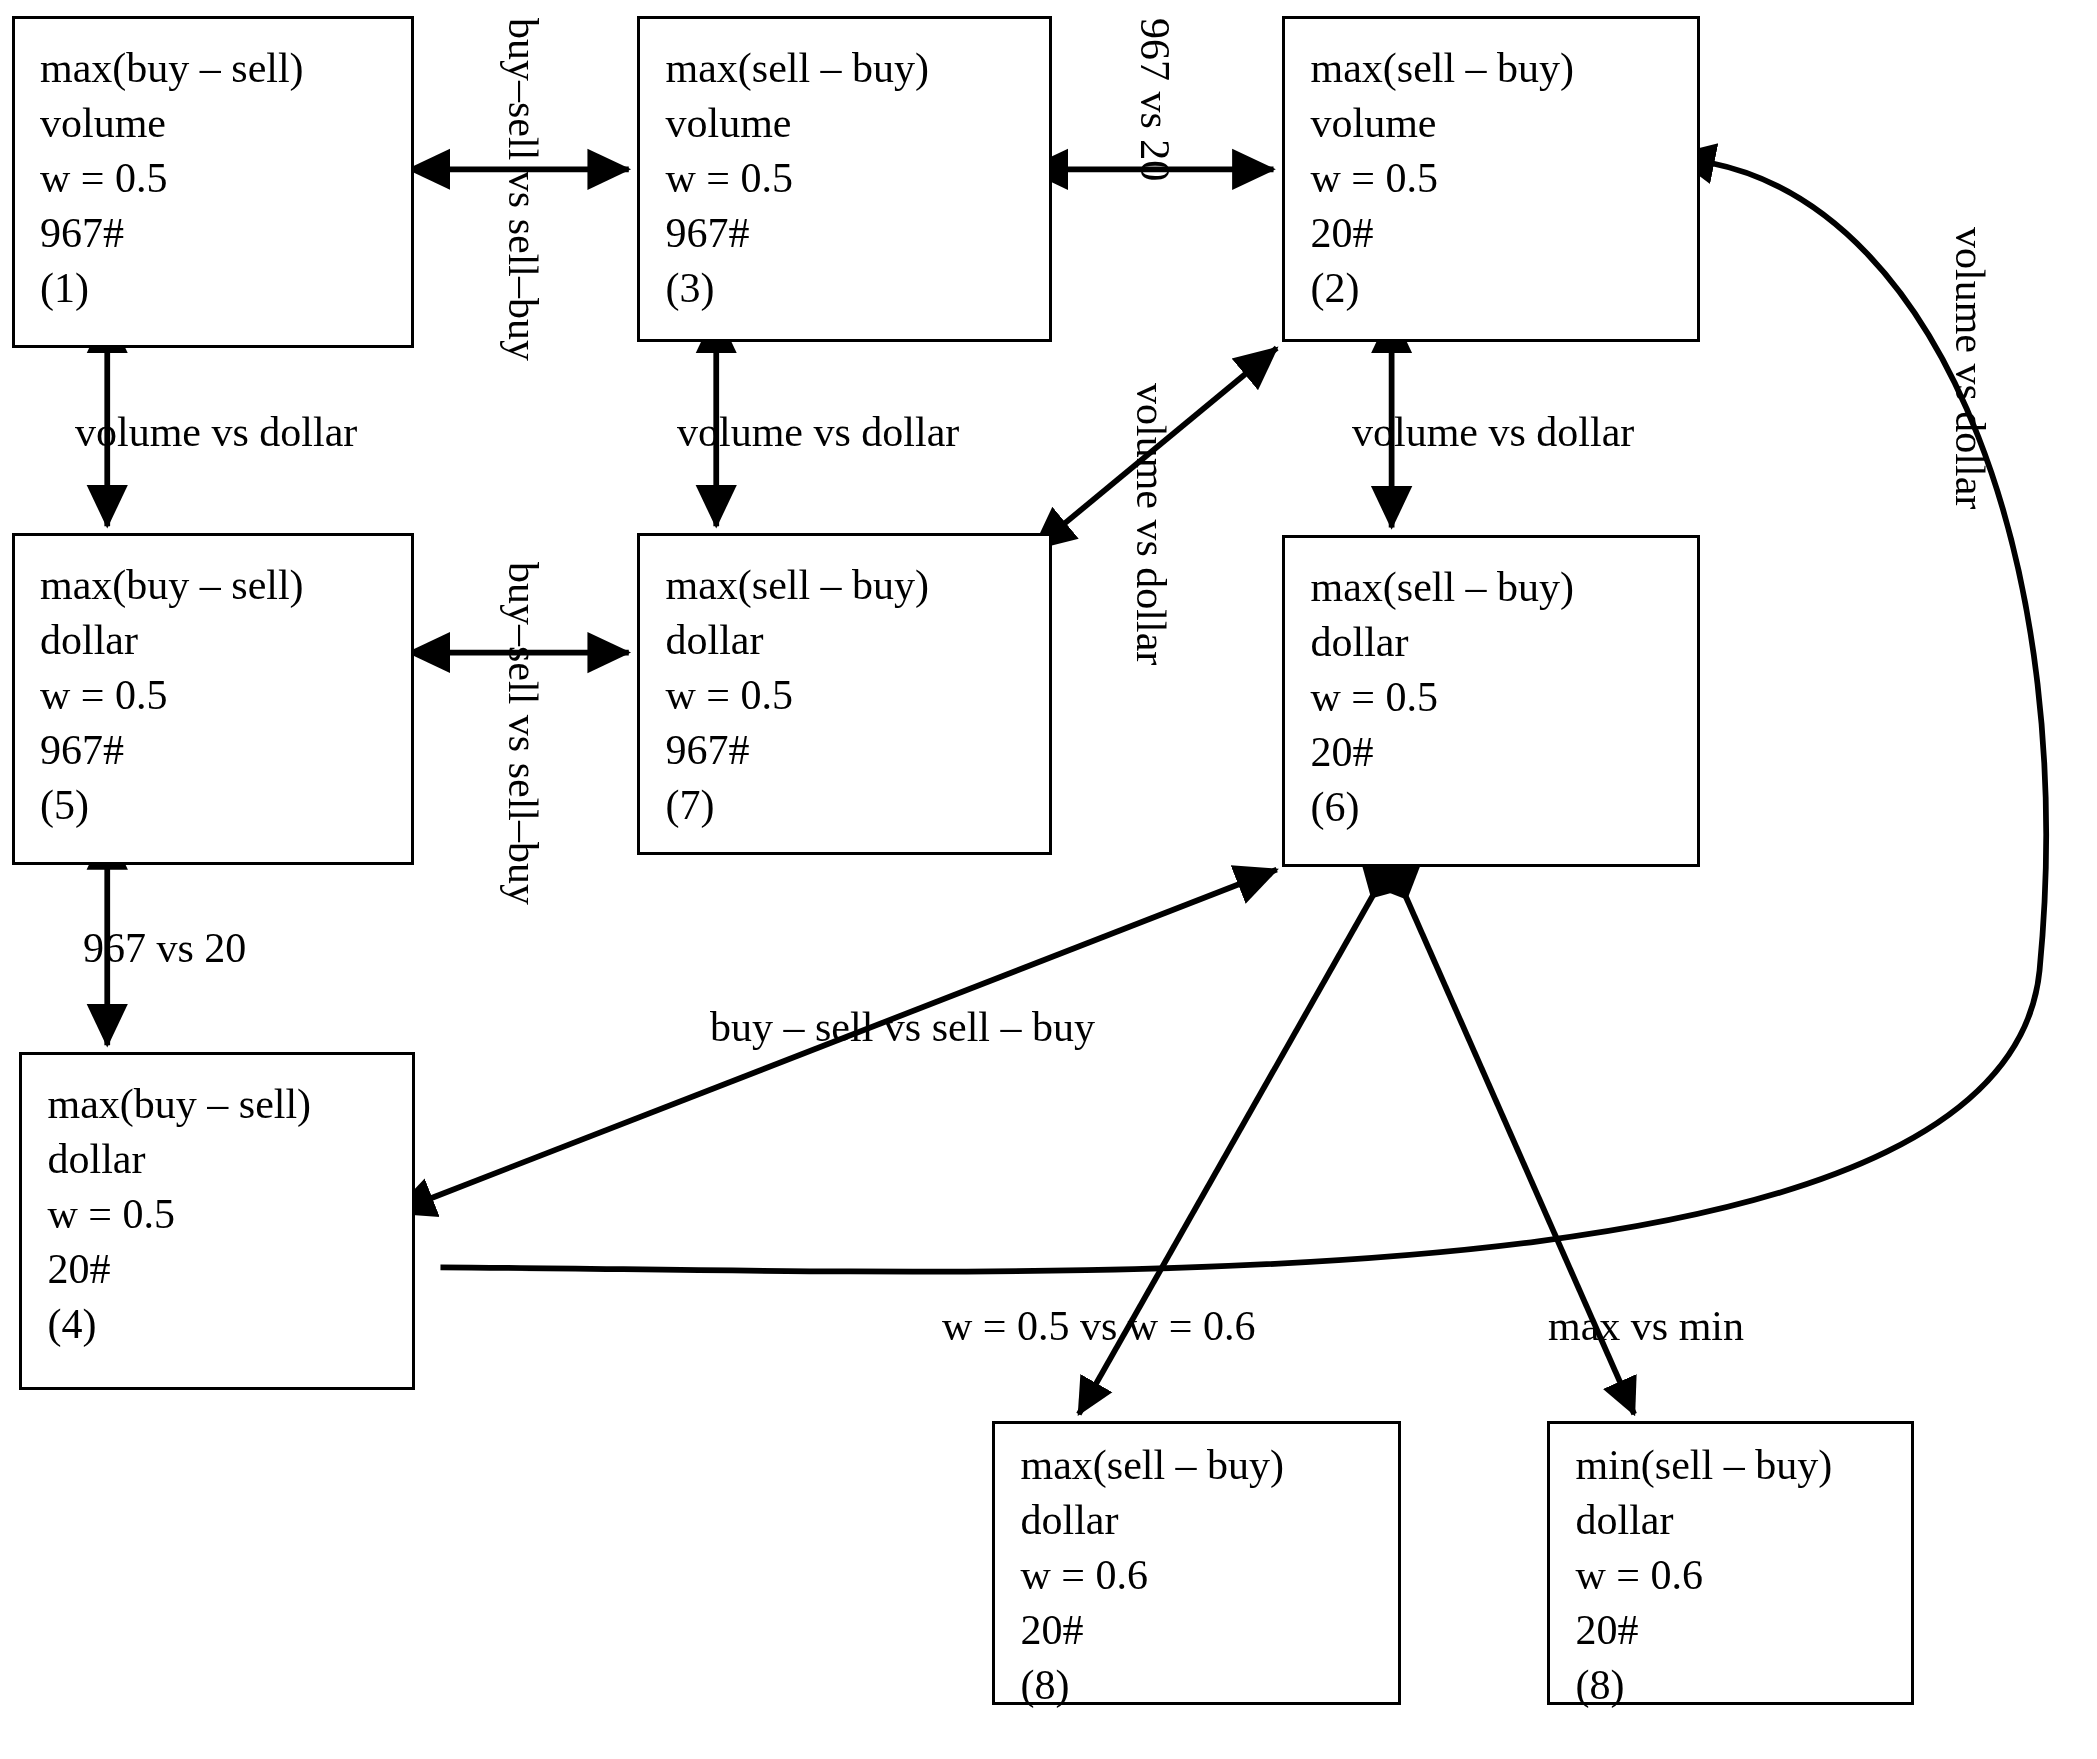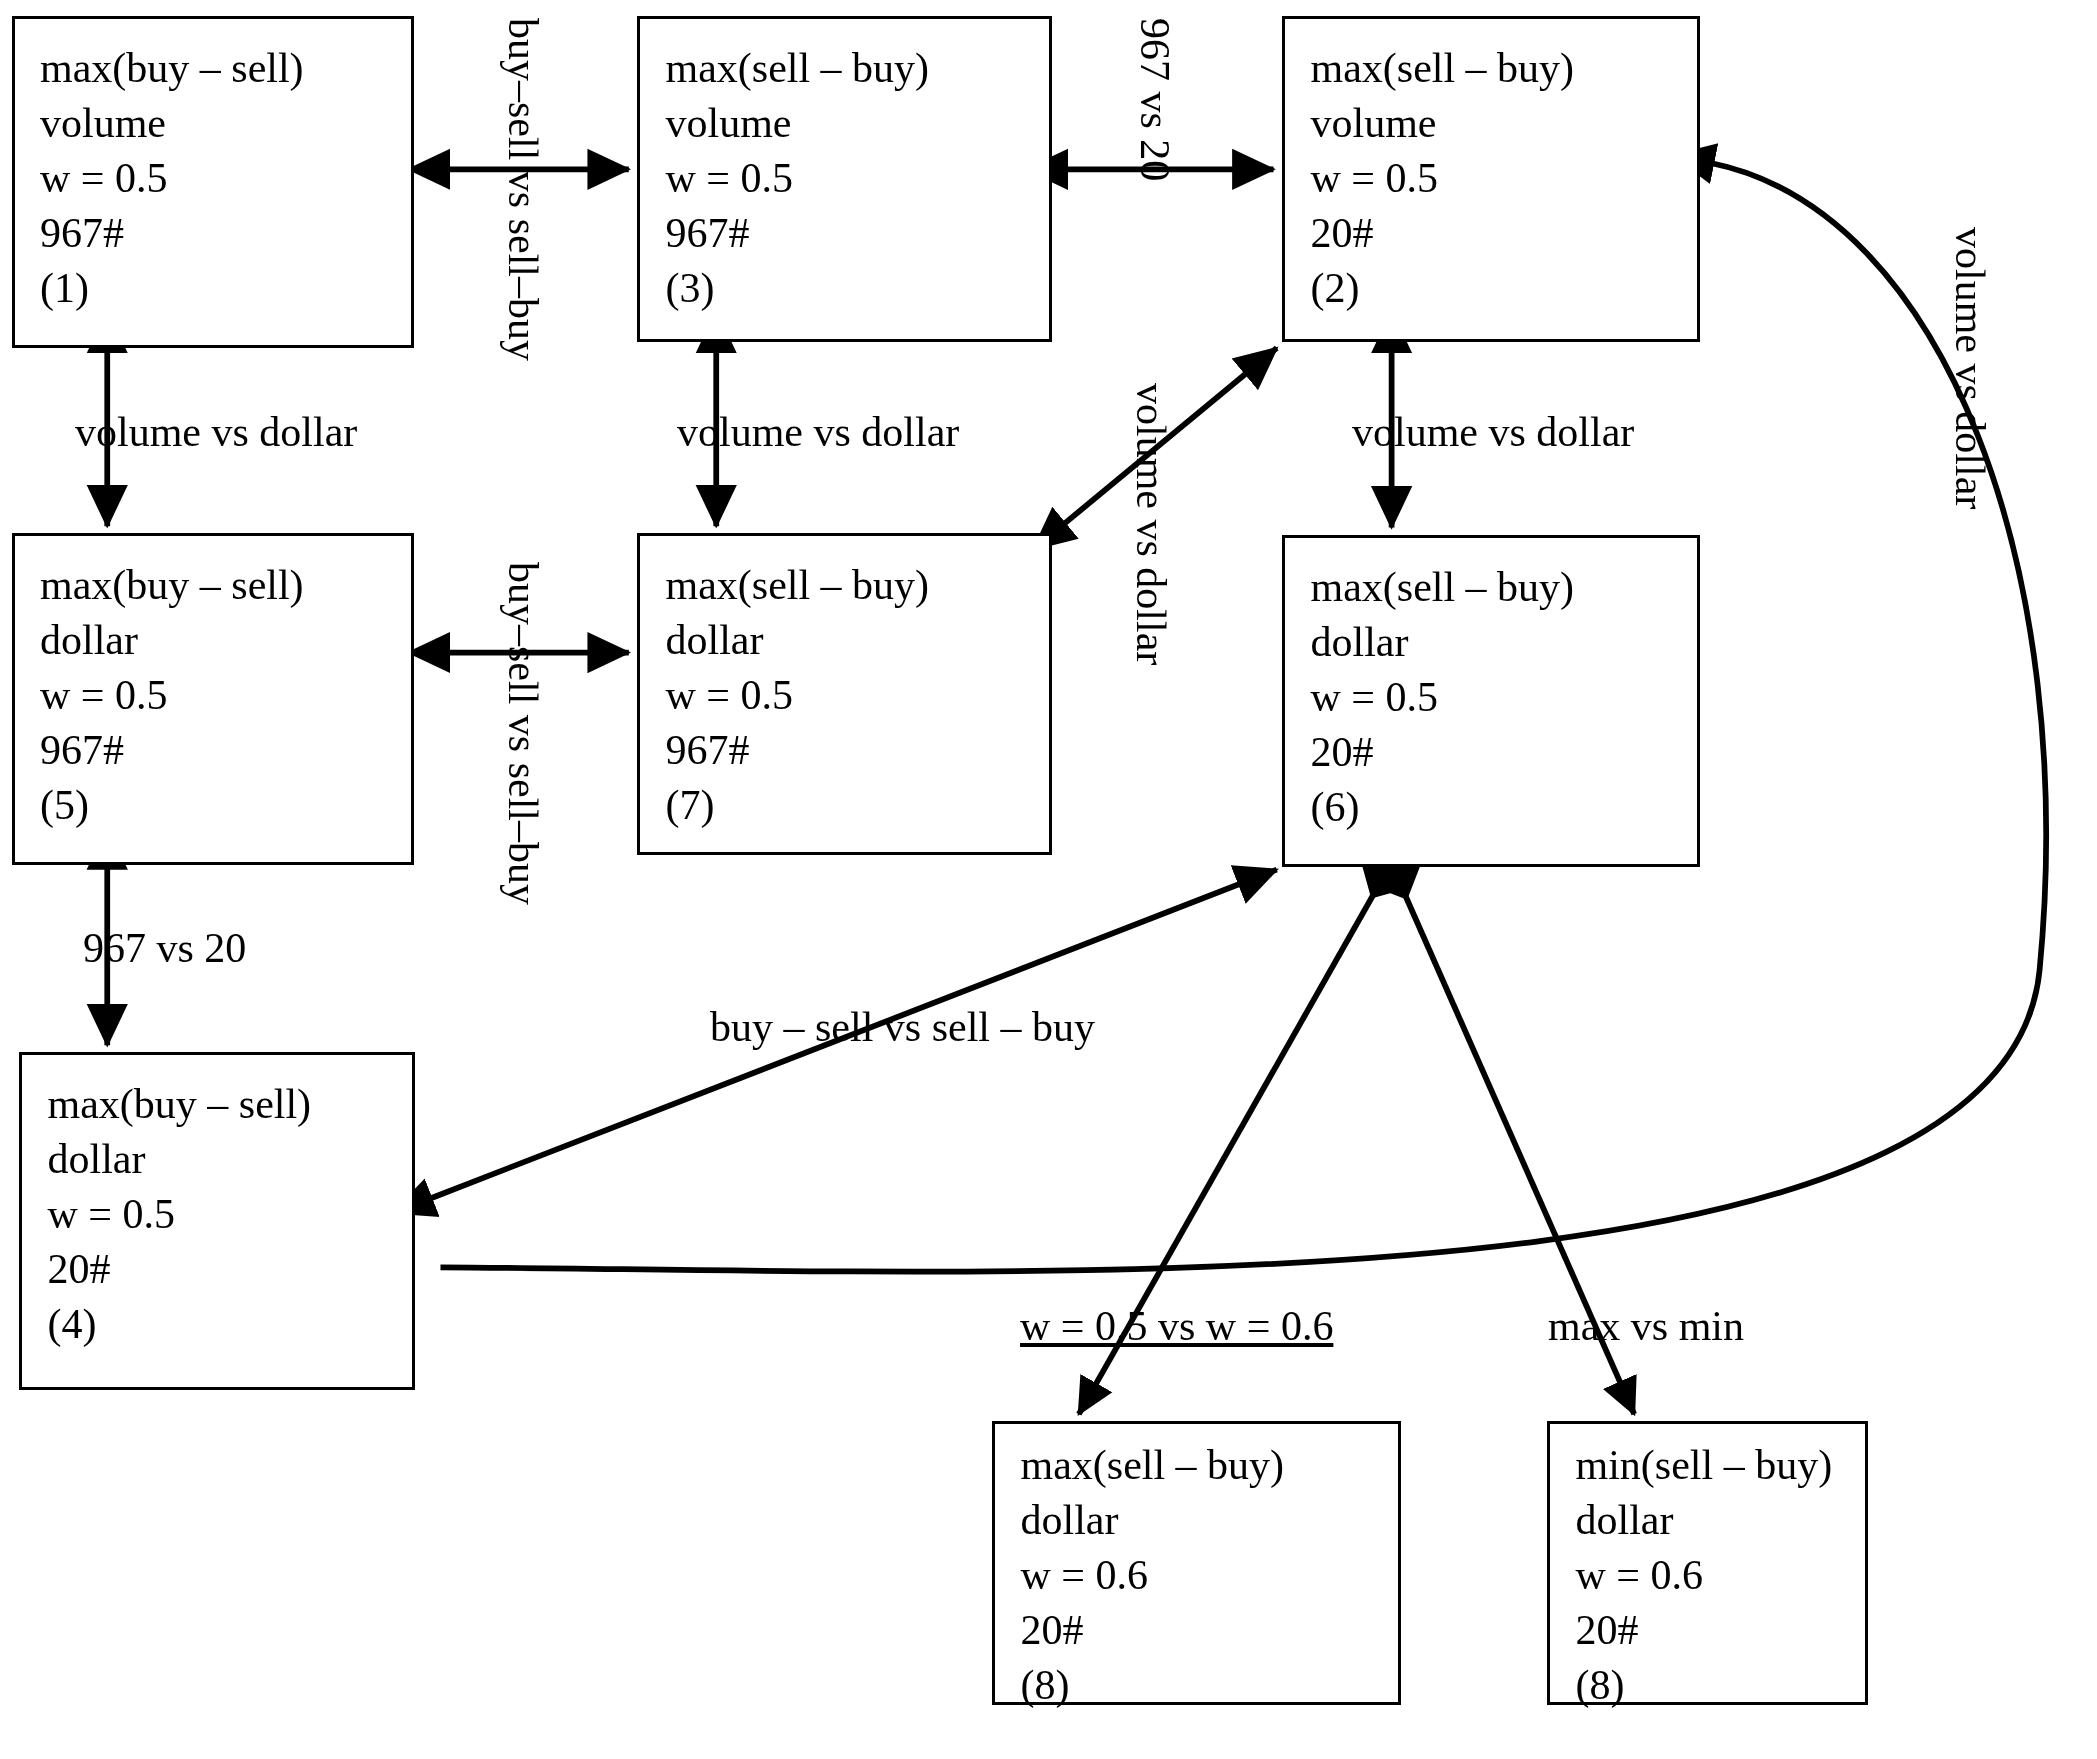--- a/index.html
+++ b/index.html
@@ -176,21 +176,21 @@
   <div class="node" style="left:992px; top:1421px; width:409px; height:284px;">
     <div class="lines" style="top:14px;">
       <span class="ln">max(sell – buy)</span>
       <span class="ln">dollar</span>
       <span class="ln">w = 0.6</span>
       <span class="ln">20#</span>
       <span class="ln">(8)</span>
     </div>
   </div>
 
-  <div class="node" style="left:1547px; top:1421px; width:321px; height:284px;">
+  <div class="node" style="left:1547px; top:1421px; width:367px; height:284px;">
     <div class="lines" style="top:14px;">
       <span class="ln">min(sell – buy)</span>
       <span class="ln">dollar</span>
       <span class="ln">w = 0.6</span>
       <span class="ln">20#</span>
       <span class="ln">(8)</span>
     </div>
   </div>
 
   <div class="edge-label vert" style="left:546px; top:18px; transform: rotate(90deg);">buy–sell vs sell–buy</div>
@@ -206,18 +206,18 @@
   <div class="edge-label" style="left:75px; top:409px;">volume vs dollar</div>
 
   <div class="edge-label" style="left:677px; top:409px;">volume vs dollar</div>
 
   <div class="edge-label" style="left:1352px; top:409px;">volume vs dollar</div>
 
   <div class="edge-label" style="left:83px; top:925px;">967 vs 20</div>
 
   <div class="edge-label" style="left:674px; top:1004px;margin-left:36px;">buy – sell vs sell – buy</div>
 
-  <div class="edge-label" style="left:1020px; top:1303px;text-decoration:underline;">w = 0.5 vs w = 0.6</div>
+  <div class="edge-label" style="left:942px; top:1303px;">w = 0.5 vs w = 0.6</div>
 
   <div class="edge-label" style="left:1548px; top:1303px;">max vs min</div>
 
 </div>
 
 
 </body></html>

